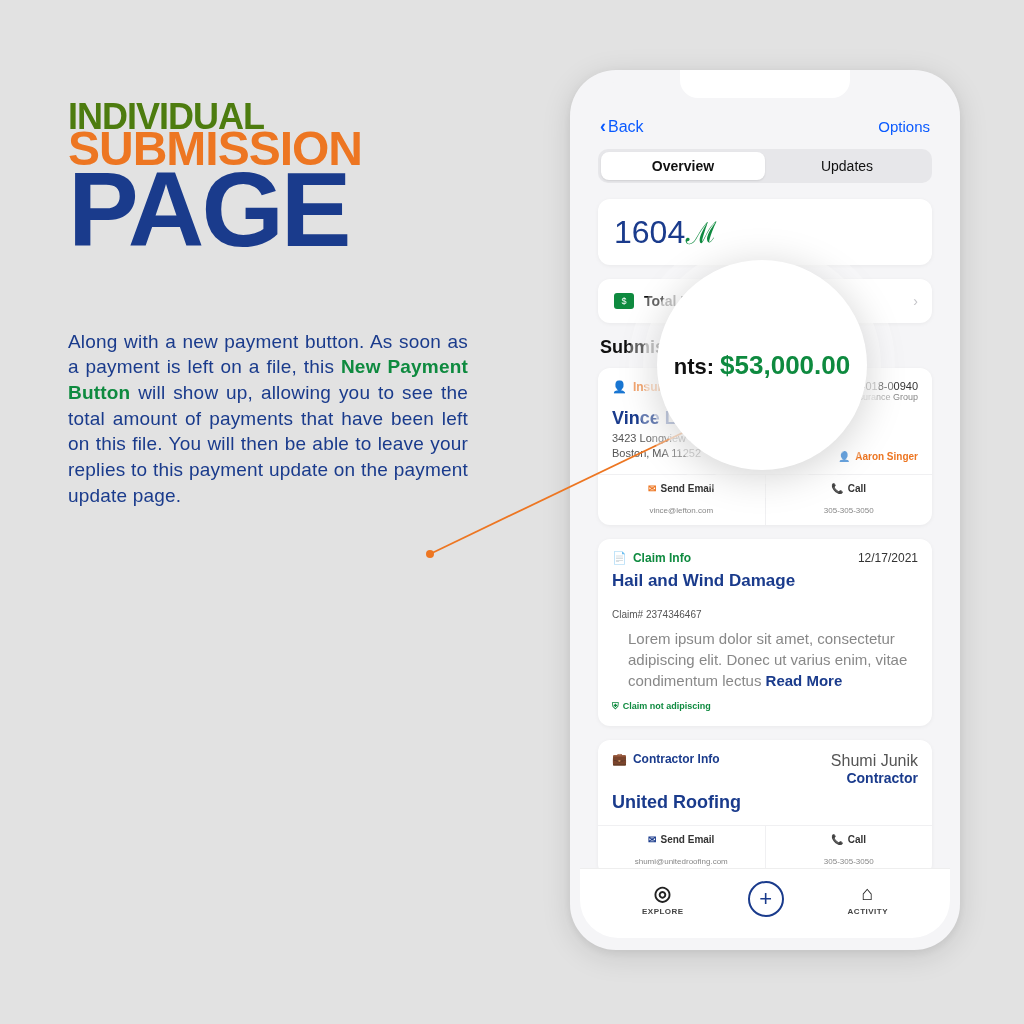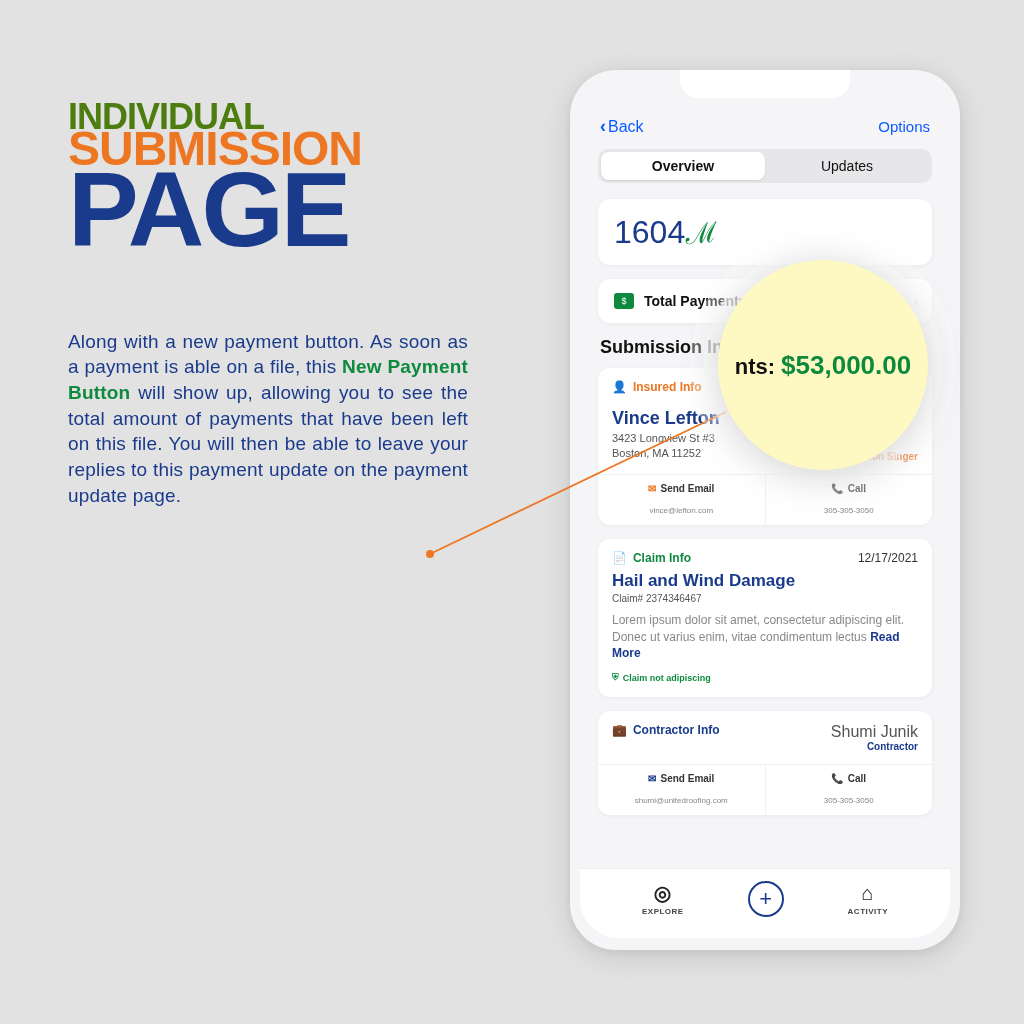--- a/index.html
+++ b/index.html
@@ -104,47 +104,47 @@
   .addr { font-size: 11px; color: #555; line-height: 1.4; margin-top: 2px; }
   .assignee { display:flex; align-items:center; gap:4px; font-size: 10px; color:#ed7622; font-weight:600; justify-content:flex-end; margin-top: -16px;}
   .action-row { display: flex; border-top: 1px solid #f0f0f2; margin-top: 12px; }
   .action-cell { flex: 1; text-align: center; padding: 8px 0 10px 0; font-size: 9px; border-right: 1px solid #f0f0f2; }
   .action-cell:last-child { border-right: none; }
   .action-cell .act-title { font-weight: 700; color: #333; font-size: 10px; display:flex; align-items:center; justify-content:center; gap:4px;}
   .action-cell .act-sub { color: #888; font-size: 8px; margin-top: 12px; }
   .ic-orange { color: #ed7622; }
 
   .claim-title { font-size: 17px; color: #1a3b8c; font-weight: 700; margin-top: 6px; }
-  .claim-sub { font-size: 10px; color: #555; margin-top: 2px; }
-  .lorem { font-size: 12px; color: #888; line-height: 1.4; margin-top: 8px; }
+  .claim-sub { font-size: 10px; color: #555; margin-top: 18px; }
+  .lorem { font-size: 15px; color: #888; line-height: 1.4; margin-top: 8px; margin-left: 16px; }
   .readmore { color: #1a3b8c; font-weight: 600; }
   .chip { display:flex; align-items:center; gap:4px; font-size: 9px; color:#0e8a3f; font-weight: 700; margin-top: 10px; padding-bottom: 14px;}
 
   .contractor-meta { text-align:right; }
   .contractor-meta .cm1 { color:#555; font-size:16px; }
-  .contractor-meta .cm2 { color:#1a3b8c; font-size:10px; font-weight:700; }
+  .contractor-meta .cm2 { color:#1a3b8c; font-size:14px; font-weight:700; }
   .contractor-sub { font-size: 15px; color: #555; margin-top: 0px; }
 
   .bottom-nav {
     position: absolute; bottom: 0; left: 0; right: 0;
     background: #fff; height: 70px;
     display: flex; justify-content: space-around; align-items: center;
     border-top: 1px solid #eee;
     padding: 6px 30px 16px 30px;
   }
   .nav-item { text-align: center; color: #444; font-size: 8px; letter-spacing: 0.5px; font-weight: 600; }
   .nav-item .nav-icon { font-size: 20px; color: #222; margin-bottom: 2px; }
   .plus-btn { width: 36px; height: 36px; border: 2.5px solid #1a3b8c; border-radius: 50%; display:flex; align-items:center; justify-content:center; color:#1a3b8c; font-size: 22px; font-weight: 400; }
 
   .magnifier {
     position: absolute;
-    top: 260px; left: 718px;
+    top: 260px; left: 657px;
     width: 210px; height: 210px;
     border-radius: 50%;
-    background: #fef9c3;
+    background: #ffffff;
     box-shadow: 0 6px 40px rgba(0,0,0,0.18),
                 0 0 0 14px rgba(255,255,255,0.6),
                 0 0 0 28px rgba(255,255,255,0.35);
     display: flex; flex-direction: column; align-items: center; justify-content: center;
     z-index: 20;
   }
   .mag-line1 { font-size: 22px; font-weight: 700; color: #111; }
   .mag-amount { font-size: 26px; font-weight: 700; color: #0e8a3f; }
   .mag-combined { display:flex; align-items: baseline; gap: 6px; white-space: nowrap;}
 
@@ -158,21 +158,21 @@
 <body>
 
 <div class="left-panel">
   <div class="headline">
     <div class="h1">INDIVIDUAL</div>
     <div class="h2">SUBMISSION</div>
     <div class="h3">PAGE</div>
   </div>
   <div class="desc-block">
     <p class="desc">
-      <span>Along with a new payment button. As soon as a payment is able on a file, this </span><b class="green">New Payment Button</b><span> will show up, allowing you to see the total amount of payments that have been left on this file. You will then be able to leave your replies to this payment update on the payment update page.</span>
+      <span>Along with a new payment button. As soon as a payment is left on a file, this </span><b class="green">New Payment Button</b><span> will show up, allowing you to see the total amount of payments that have been left on this file. You will then be able to leave your replies to this payment update on the payment update page.</span>
     </p>
   </div>
 </div>
 
 <div class="phone-wrap">
   <div class="phone">
     <div class="notch"></div>
     <div class="screen">
 
       <div class="topbar">
@@ -275,20 +275,21 @@
           <div class="card-header-row">
             <div class="card-header-left blue">
               <span>💼</span>
               <span>Contractor Info</span>
             </div>
             <div class="contractor-meta">
               <div class="cm1">Shumi Junik</div>
               <div class="cm2">Contractor</div>
             </div>
           </div>
+          <div class="person-name">United Roofing</div>
         </div>
         <div class="action-row">
           <div class="action-cell">
             <div class="act-title">
                 <span style="color:#1a3b8c">✉</span>
                 <span>Send Email</span>
               </div>
             <div class="act-sub">shumi@unitedroofing.com</div>
           </div>
           <div class="action-cell">

